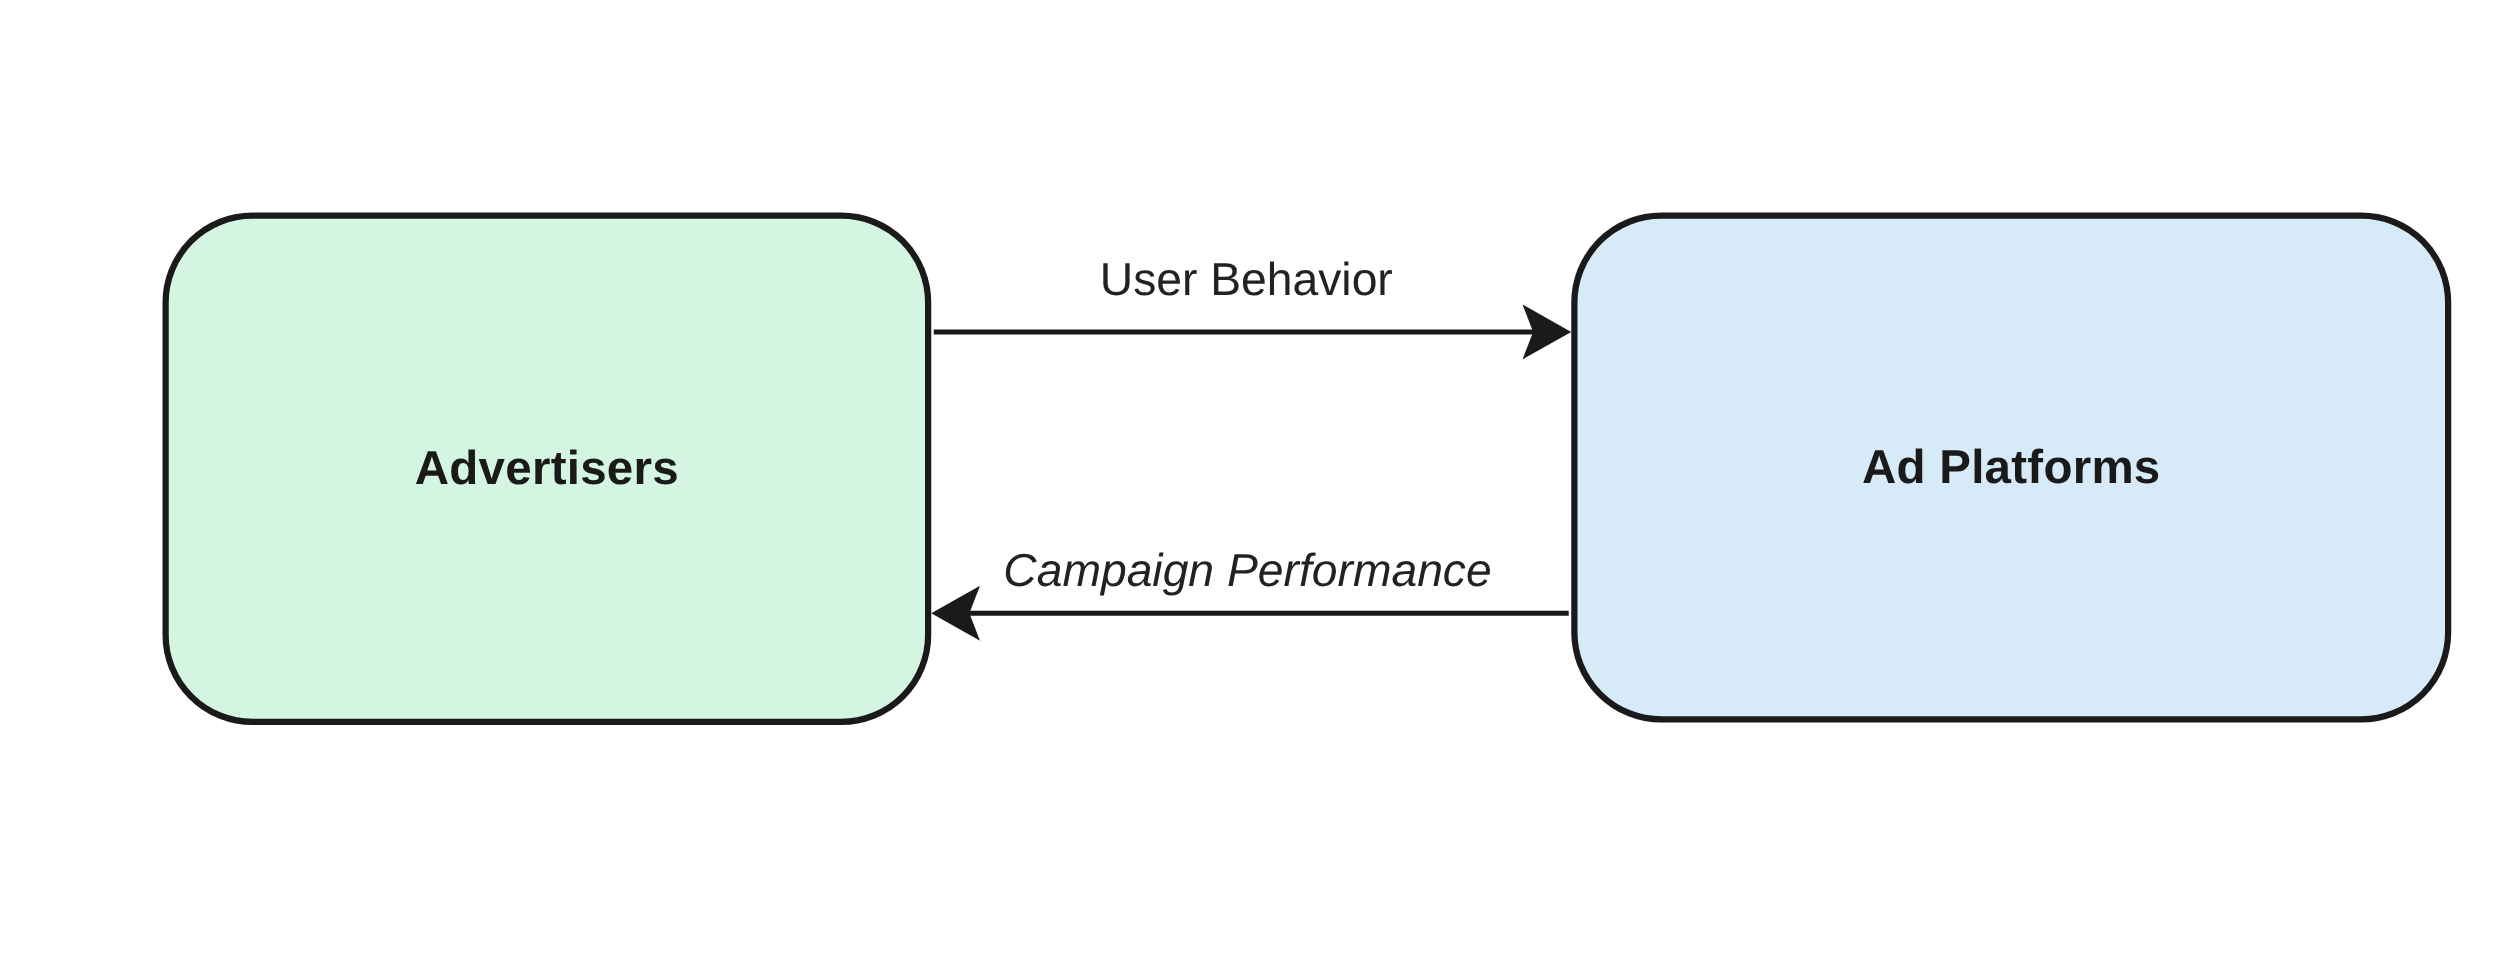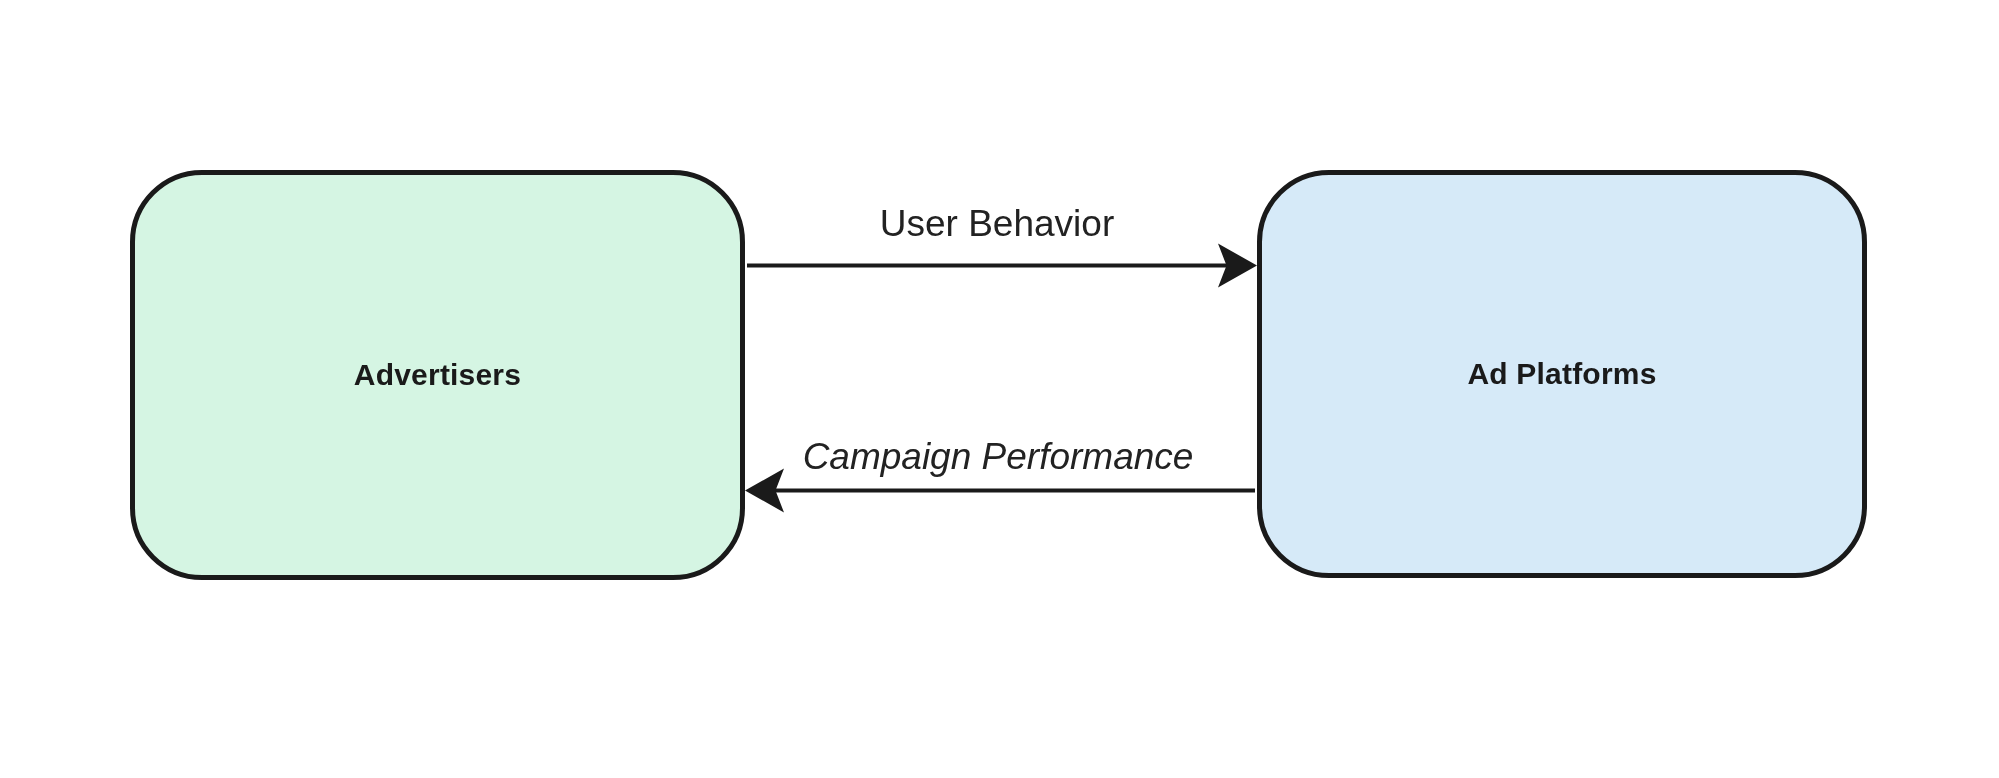--- a/index.html
+++ b/index.html
@@ -33,25 +33,25 @@
   }
   .node-left {
     left: 130px;
     top: 170px;
     width: 615px;
     height: 410px;
   }
   .node-right {
     left: 1257px;
     top: 170px;
-    width: 610px;
+    width: 704px;
     height: 408px;
   }
   .node-label {
-    font-size: 30px;
+    font-size: 38px;
     font-weight: bold;
     color: #1a1a1a;
     letter-spacing: 0.2px;
     white-space: nowrap;
   }
   .edge-label {
     position: absolute;
     transform: translateX(-50%);
     font-size: 37px;
     font-weight: 400;

